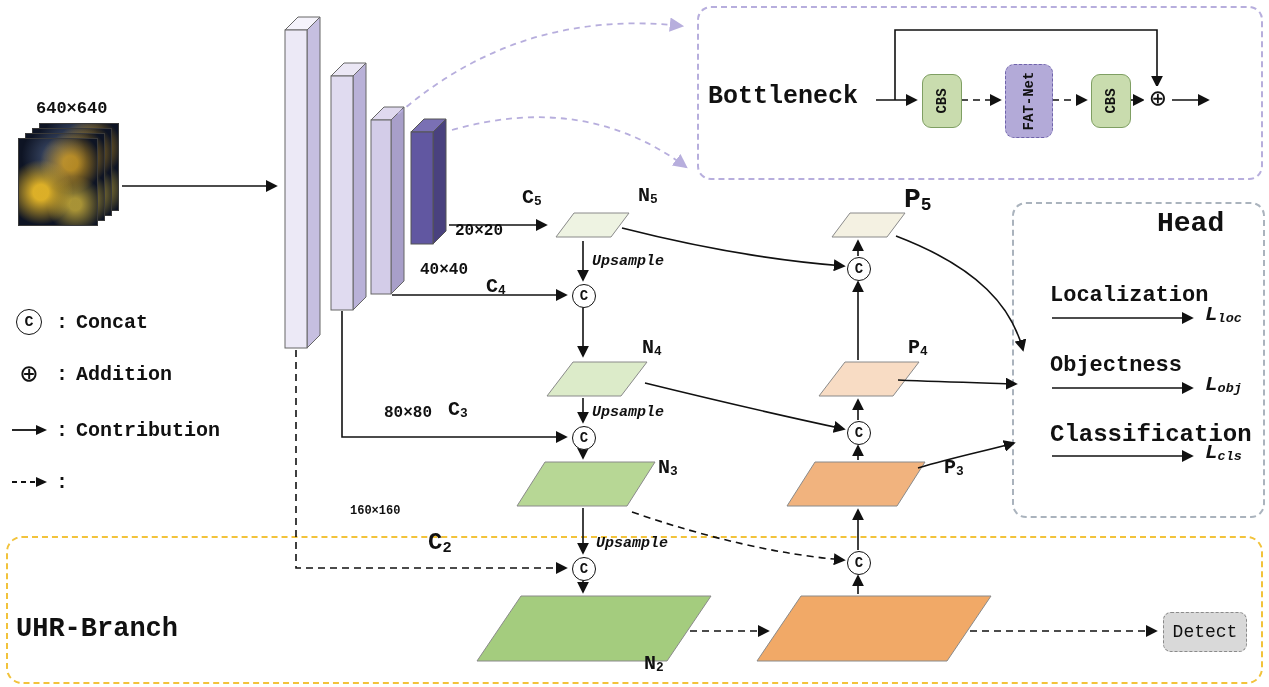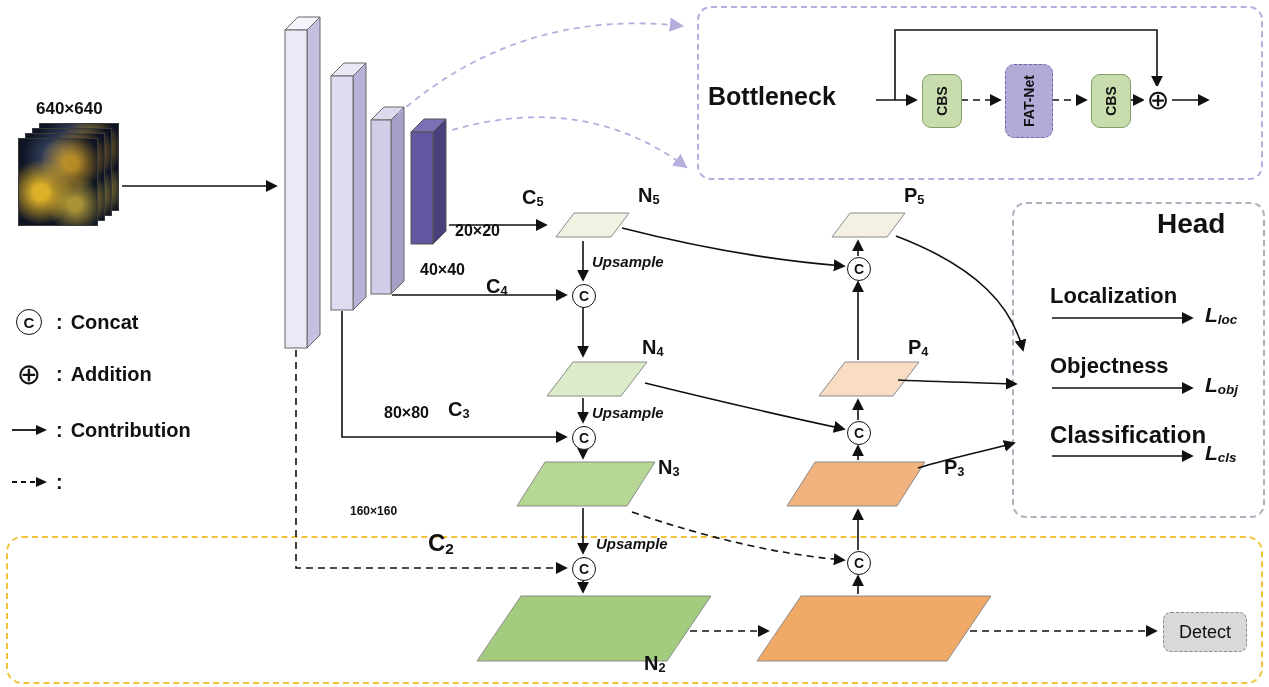--- a/index.html
+++ b/index.html
@@ -1,18 +1,18 @@
 <!DOCTYPE html>
 <html><head>
 <meta charset="utf-8">
 <style>
   html,body{margin:0;padding:0;background:#fff;}
   #canvas{
     position:relative;width:1267px;height:687px;background:#ffffff;
-    font-family:Liberation Sans, sans-serif;color:#111;overflow:hidden;
+    font-family:Liberation Mono, monospace;color:#111;overflow:hidden;
   }
   .lbl{position:absolute;font-weight:bold;color:#111;white-space:nowrap;}
   .it{font-style:italic;}
   .sub{font-size:64%;vertical-align:-0.18em;}
   .circ{
     position:absolute;border:1.6px solid #111;border-radius:50%;background:#fff;
     display:flex;align-items:center;justify-content:center;
     font-weight:bold;z-index:5;
   }
   .region{position:absolute;background:transparent;z-index:0;}
@@ -199,21 +199,21 @@
   <div class="circ" style="left:572px;top:426px;width:22px;height:22px;font-size:14px;">C</div>
   <div class="circ" style="left:572px;top:557px;width:22px;height:22px;font-size:14px;">C</div>
   <div class="circ" style="left:847px;top:257px;width:22px;height:22px;font-size:14px;">C</div>
   <div class="circ" style="left:847px;top:421px;width:22px;height:22px;font-size:14px;">C</div>
   <div class="circ" style="left:847px;top:551px;width:22px;height:22px;font-size:14px;">C</div>
 
   <div class="lbl txt" style="left:638px;top:184px;font-size:20px;"><span>N</span><span class="sub">5</span></div>
   <div class="lbl txt" style="left:642px;top:336px;font-size:20px;"><span>N</span><span class="sub">4</span></div>
   <div class="lbl txt" style="left:658px;top:456px;font-size:20px;"><span>N</span><span class="sub">3</span></div>
   <div class="lbl txt" style="left:644px;top:652px;font-size:20px;"><span>N</span><span class="sub">2</span></div>
-  <div class="lbl txt" style="left:904px;top:184px;font-size:20px;"><span>P</span><span class="sub">5</span></div>
+  <div class="lbl txt" style="left:904px;top:184px;font-size:28px;"><span>P</span><span class="sub">5</span></div>
   <div class="lbl txt" style="left:908px;top:336px;font-size:20px;"><span>P</span><span class="sub">4</span></div>
   <div class="lbl txt" style="left:944px;top:456px;font-size:20px;"><span>P</span><span class="sub">3</span></div>
 
   <div class="lbl txt" style="left:708px;top:82px;font-size:25px;">Bottleneck</div>
   <div class="block cbs" style="left:922px;top:74px;width:38px;height:52px;">
       <span>CBS</span>
     </div>
   <div class="block fat" style="left:1005px;top:64px;width:46px;height:72px;">
       <span>FAT-Net</span>
     </div>
@@ -223,15 +223,16 @@
   <div class="plus-sym" style="left:1144px;top:86px;width:28px;height:28px;line-height:28px;font-size:27px;background:#fff;">⊕</div>
 
   <div class="lbl txt" style="left:1145px;top:208px;font-size:28px;margin-left:12px;">Head</div>
   <div class="lbl txt" style="left:1050px;top:283px;font-size:22px;">Localization</div>
   <div class="lbl it txt" style="left:1205px;top:303px;font-size:21px;"><span>L</span><span class="sub">loc</span></div>
   <div class="lbl txt" style="left:1050px;top:353px;font-size:22px;">Objectness</div>
   <div class="lbl it txt" style="left:1205px;top:373px;font-size:21px;"><span>L</span><span class="sub">obj</span></div>
   <div class="lbl txt" style="left:1050px;top:421px;font-size:24px;">Classification</div>
   <div class="lbl it txt" style="left:1205px;top:441px;font-size:21px;"><span>L</span><span class="sub">cls</span></div>
 
+  <div class="lbl txt" style="left:16px;top:614px;font-size:27px;">UHR-Branch</div>
   <div class="detect" style="left:1163px;top:612px;width:82px;height:38px;">Detect</div>
 
 </div>
 
 </body></html>

